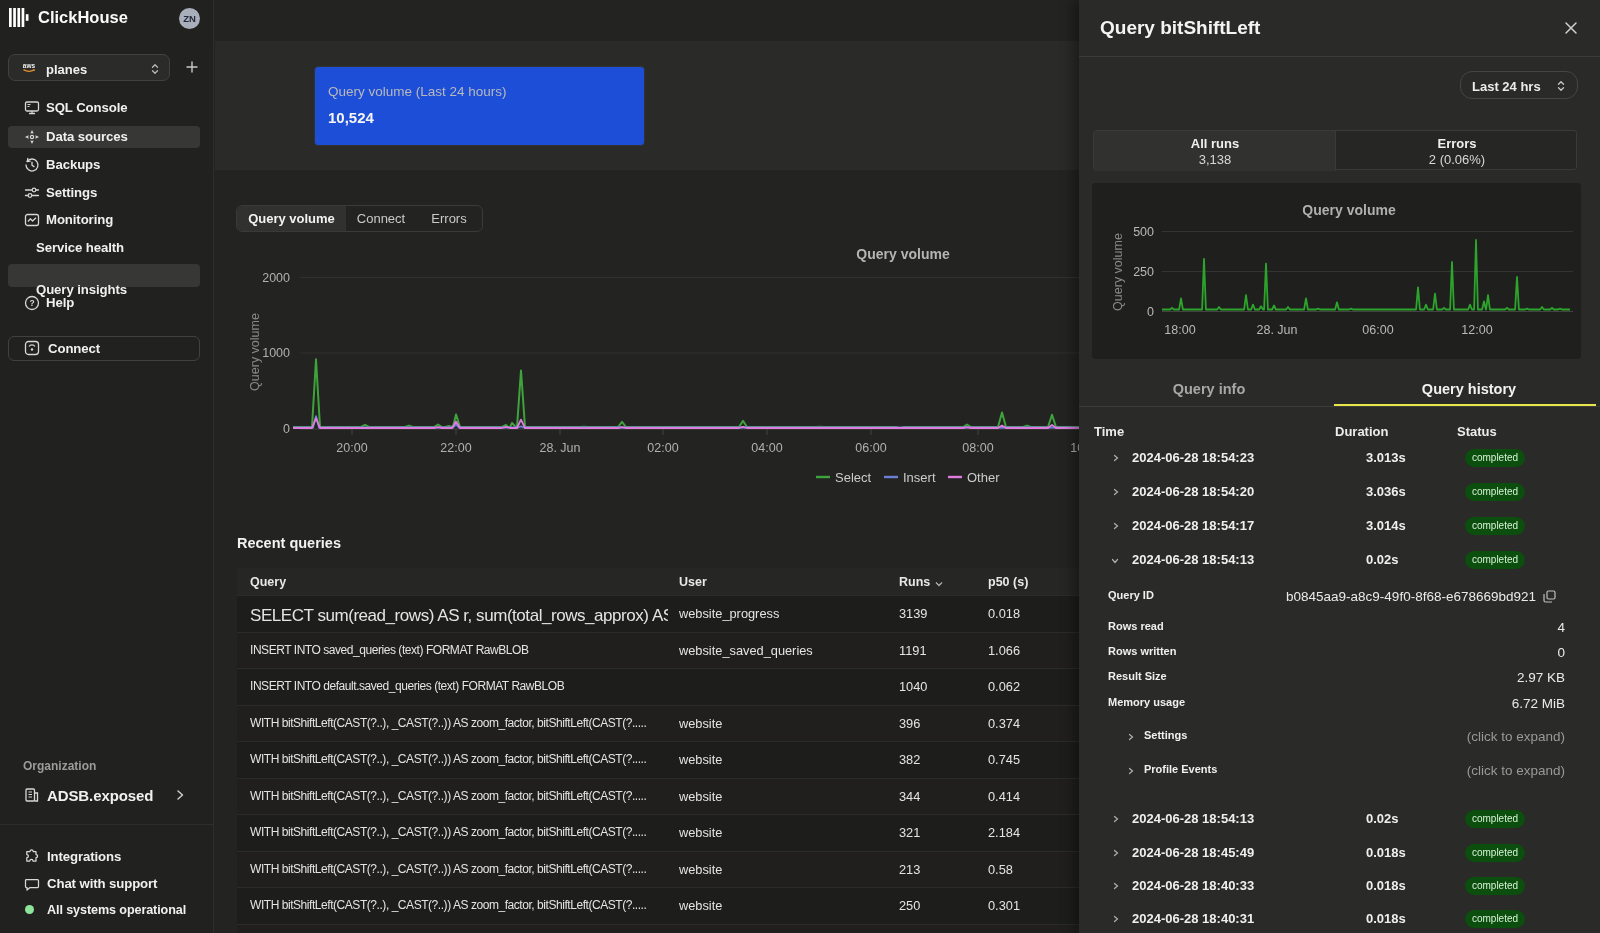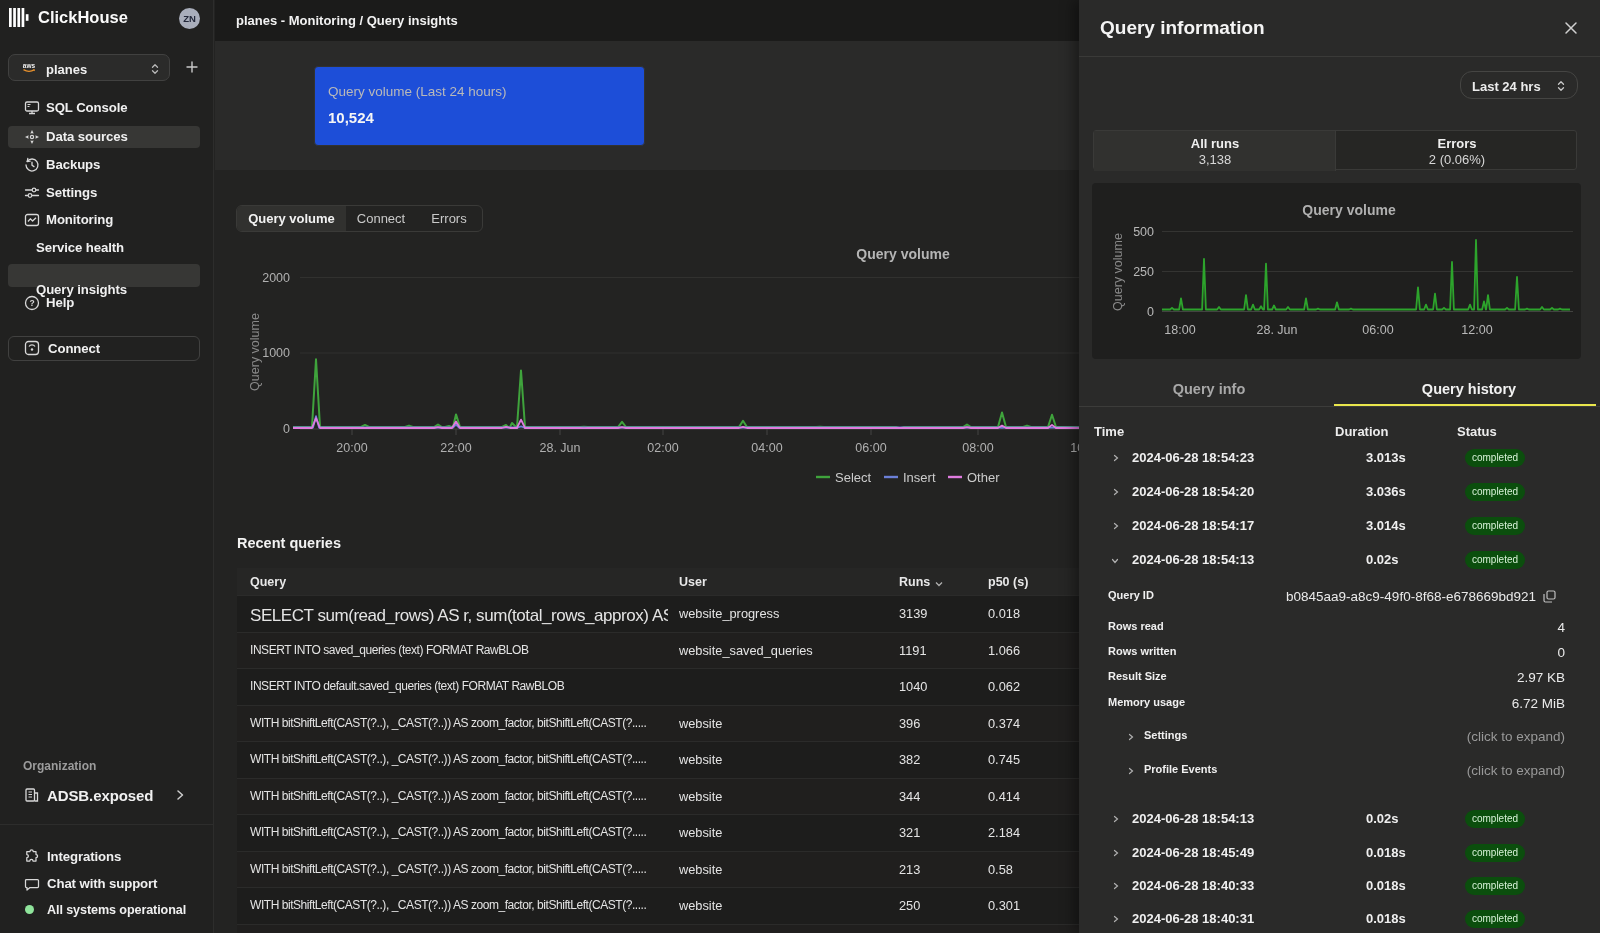--- a/index.html
+++ b/index.html
@@ -135,23 +135,20 @@
     <path d="M2.5,3.5 h11 a1,1 0 0 1 1,1 v6 a1,1 0 0 1 -1,1 h-7.5 l-3,2.5 v-2.5 h-0.5 a1,1 0 0 1 -1,-1 v-6 a1,1 0 0 1 1,-1 z" stroke="#d8d8d8" stroke-width="1.25" fill="none" stroke-linejoin="round"></path>
   </svg>
   <div class="navtext abs" style="left:47px; top:876px;">Chat with support</div>
 
   <div class="abs" style="left:25px; top:905px; width:9px; height:9px; border-radius:50%; background:#8fe49b;"></div>
   <div class="navtext abs" style="left:47px; top:903px; font-size:12.6px;">All systems operational</div>
 </div>
 <div id="vline"></div>
 
 <div id="main">
-  <div id="mhead">
-    <div class="abs" style="left:21px; top:13px; font-size:13px; font-weight:700; color:#f2f2f2;">planes - Monitoring / Query insights</div>
-  </div>
   <div id="cardstrip"></div>
   <div class="card" style="left:99px;">
     <div class="lbl">Query volume (Last 24 hours)</div>
     <div class="val">10,524</div>
   </div>
 
   <div id="tabs">
     <div class="seg active" style="left:0; width:109px;">Query volume</div>
     <div class="seg" style="left:109px; width:70px;">Connect</div>
     <div class="seg" style="left:179px; width:66px;">Errors</div>
@@ -257,21 +254,21 @@
       <div class="tc" style="left:13px; top:10px; width:418px; overflow:hidden; font-size:12px; letter-spacing:-0.45px;">WITH bitShiftLeft(CAST(?..), _CAST(?..)) AS zoom_factor, bitShiftLeft(CAST(?.....</div>
       <div class="tc" style="left:442px; top:10px;">website</div>
       <div class="tc" style="left:662px; top:10px;">250</div>
       <div class="tc" style="left:751px; top:10px;">0.301</div>
     </div>
     <div class="trow" style="top:356.5px; background:#201f1e; height:8.5px; border-bottom:none;"></div>
   </div>
 </div>
 
 <div id="panel">
-  <div class="abs" style="left:21px; top:17px; font-size:19px; font-weight:700; color:#f4f4f4;">Query information</div>
+  <div class="abs" style="left:21px; top:17px; font-size:19px; font-weight:700; color:#f4f4f4;">Query bitShiftLeft</div>
   <svg class="abs" style="left:485px; top:21px;" width="14" height="14" viewBox="0 0 14 14">
     <path d="M2,2 L12,12 M12,2 L2,12" stroke="#d0d0d0" stroke-width="1.5" stroke-linecap="round"></path>
   </svg>
   <div class="abs" style="left:0; top:56px; width:521px; height:1px; background:#3a3a38;"></div>
 
   <div class="abs" style="left:381px; top:71px; width:118px; height:28px; border:1px solid #454543; border-radius:12px;">
     <div class="abs" style="left:11px; top:7px; font-size:13px; font-weight:600; color:#ececec;">Last 24 hrs</div>
     <svg class="abs" style="left:95px; top:8px;" width="10" height="12" viewBox="0 0 10 12">
       <path d="M2.5,4.2 L5,1.8 L7.5,4.2" stroke="#c9c9c9" stroke-width="1.3" fill="none" stroke-linecap="round" stroke-linejoin="round"></path>
       <path d="M2.5,7.8 L5,10.2 L7.5,7.8" stroke="#c9c9c9" stroke-width="1.3" fill="none" stroke-linecap="round" stroke-linejoin="round"></path>

